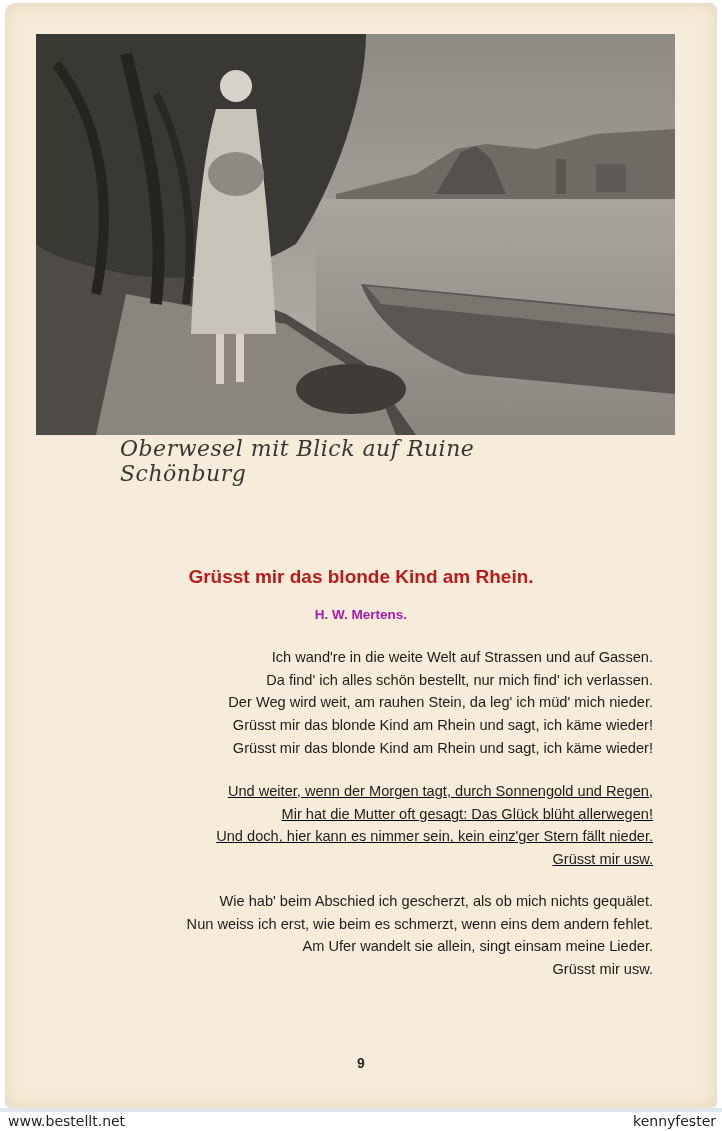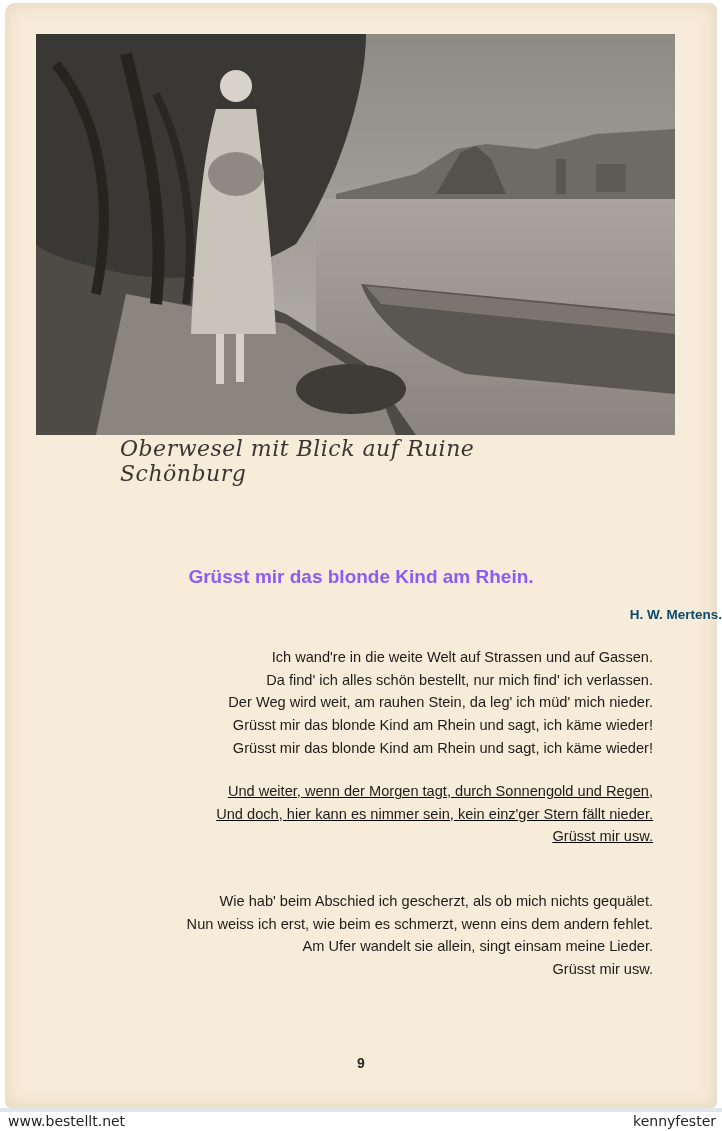--- a/index.html
+++ b/index.html
@@ -2,22 +2,22 @@
 <html><head>
 <meta charset="utf-8">
 <style>
   html, body { margin:0; padding:0; }
   body { width:722px; height:1131px; background:#ffffff; position:relative; overflow:hidden; font-family:"Liberation Sans", sans-serif; }
   .card { position:absolute; left:5px; top:3px; width:712px; height:1105px; background:#f7ecd9; border-radius:10px 8px 6px 6px; box-shadow: inset 0 0 18px rgba(170,140,100,0.25); }
   .edge { position:absolute; left:0; top:1108px; width:722px; height:4px; background:#dfe6ee; }
   .photo { position:absolute; left:36px; top:34px; width:639px; height:401px; overflow:hidden; background:#7d7a75; }
   .photo svg { display:block; }
   .caption { position:absolute; left:120px; top:436px; width:480px; text-align:left; font-family:"DejaVu Serif", serif; font-style:italic; font-size:22px; color:#3a3632; letter-spacing:0.5px; }
-  .title { position:absolute; left:0; width:722px; top:566px; text-align:center; font-weight:bold; font-size:19px; color:#8b5cf6; }
-  .author { position:absolute; left:0; width:722px; top:607px; text-align:right; font-weight:bold; font-size:13.5px; color:#0c4a6e; }
+  .title { position:absolute; left:0; width:722px; top:566px; text-align:center; font-weight:bold; font-size:19px; color:#b91c1c; }
+  .author { position:absolute; left:0; width:722px; top:607px; text-align:center; font-weight:bold; font-size:13.5px; color:#a21caf; }
   .stanza { position:absolute; left:73px; width:580px;text-align:right; }
   .line { font-size:14.6px; line-height:22.7px; color:#1e1c1a; white-space:nowrap; }
   .line.indent { padding-left:18px; }
   .pagenum { position:absolute; left:0; width:722px; top:1055px; text-align:center; font-weight:bold; font-size:14px; color:#2a2826; }
   .footer-left { position:absolute; left:8px; top:1113px; font-family:"DejaVu Sans", sans-serif; font-size:14px; color:#222; }
   .footer-right { position:absolute; right:6px; top:1113px; font-family:"DejaVu Sans", sans-serif; font-size:14px; color:#222; }
 </style>
 </head>
 <body>
 
@@ -74,20 +74,21 @@
 <div class="stanza" style="top:646px;">
   <div class="line">Ich wand're in die weite Welt auf Strassen und auf Gassen.</div>
   <div class="line">Da find' ich alles schön bestellt, nur mich find' ich verlassen.</div>
   <div class="line">Der Weg wird weit, am rauhen Stein, da leg' ich müd' mich nieder.</div>
   <div class="line indent">Grüsst mir das blonde Kind am Rhein und sagt, ich käme wieder!</div>
   <div class="line indent">Grüsst mir das blonde Kind am Rhein und sagt, ich käme wieder!</div>
 </div>
 
 <div class="stanza" style="top:780px;text-decoration:underline;">
   <div class="line">Und weiter, wenn der Morgen tagt, durch Sonnengold und Regen,</div>
+  <div class="line">Mir hat die Mutter oft gesagt: Das Glück blüht allerwegen!</div>
   <div class="line">Und doch, hier kann es nimmer sein, kein einz'ger Stern fällt nieder.</div>
   <div class="line indent">Grüsst mir usw.</div>
 </div>
 
 <div class="stanza" style="top:890px;">
   <div class="line">Wie hab' beim Abschied ich gescherzt, als ob mich nichts gequälet.</div>
   <div class="line">Nun weiss ich erst, wie beim es schmerzt, wenn eins dem andern fehlet.</div>
   <div class="line">Am Ufer wandelt sie allein, singt einsam meine Lieder.</div>
   <div class="line indent">Grüsst mir usw.</div>
 </div>

